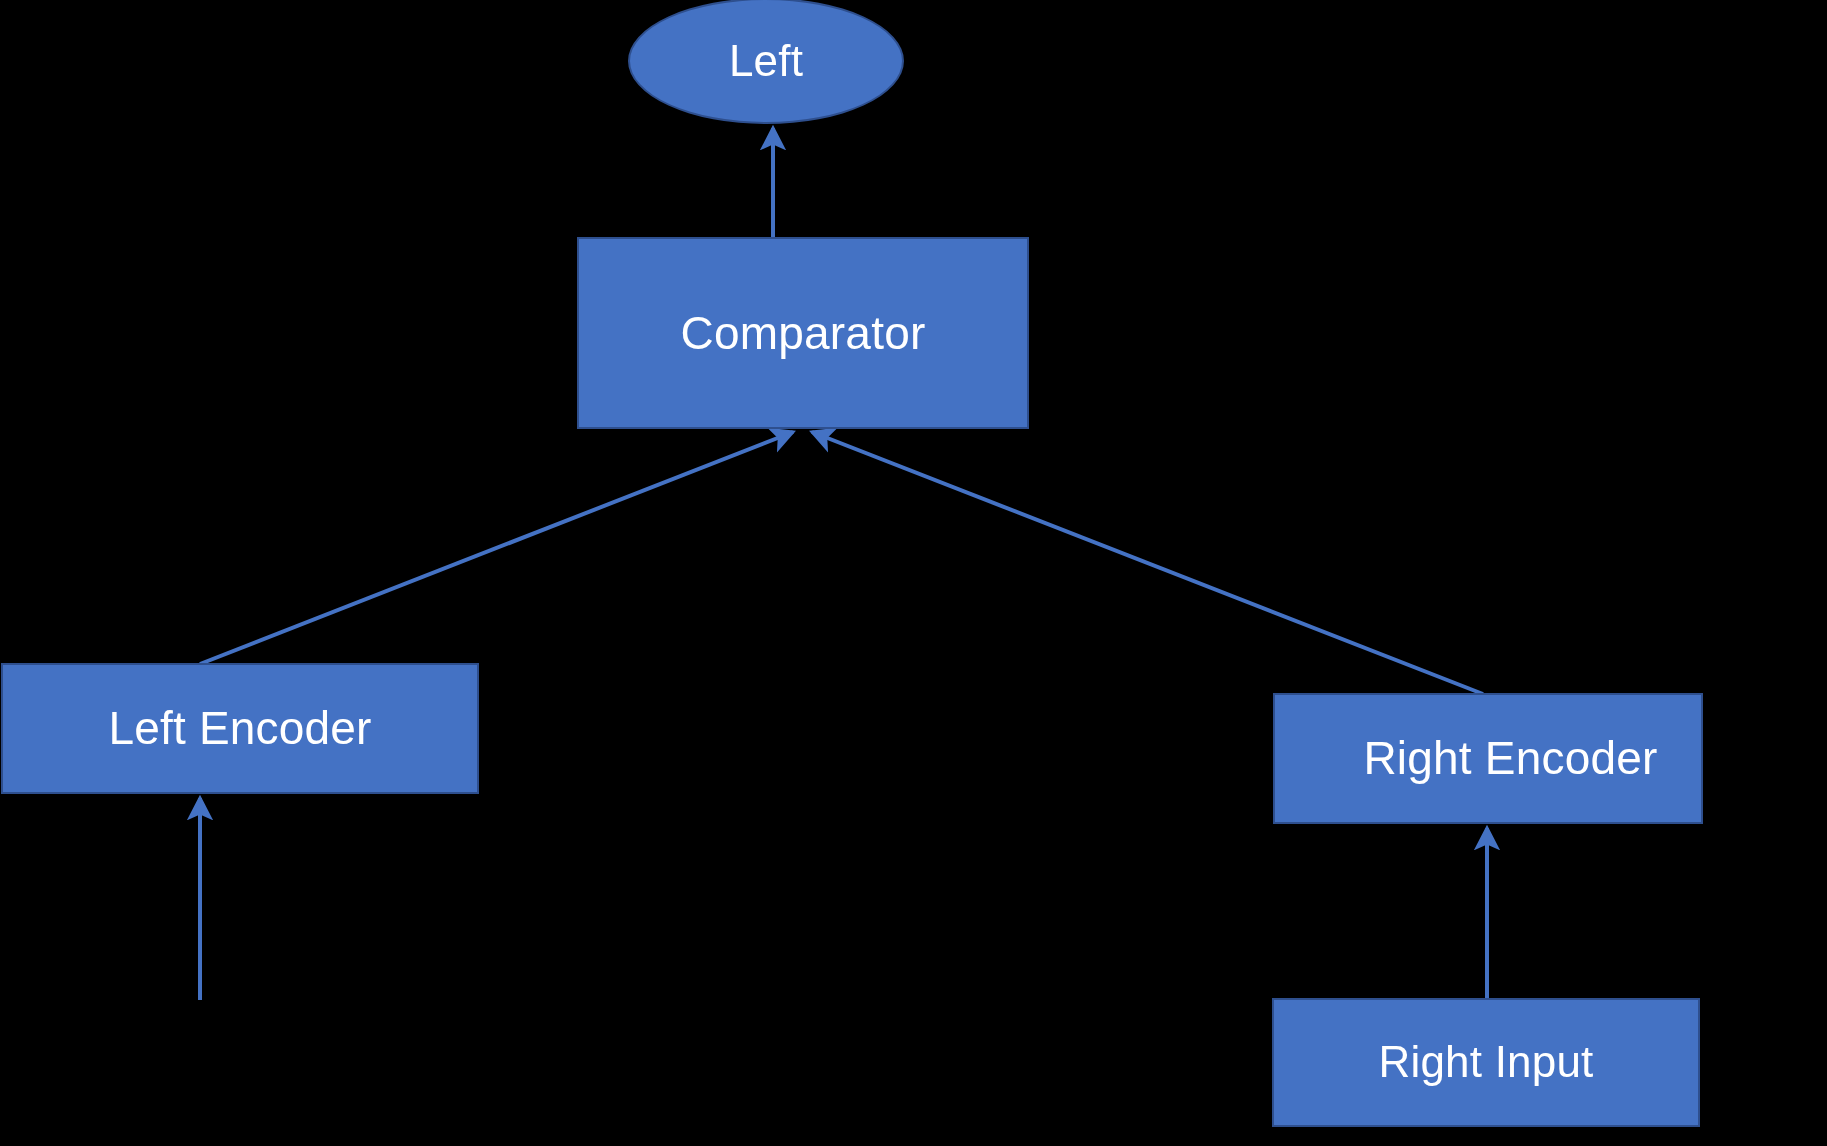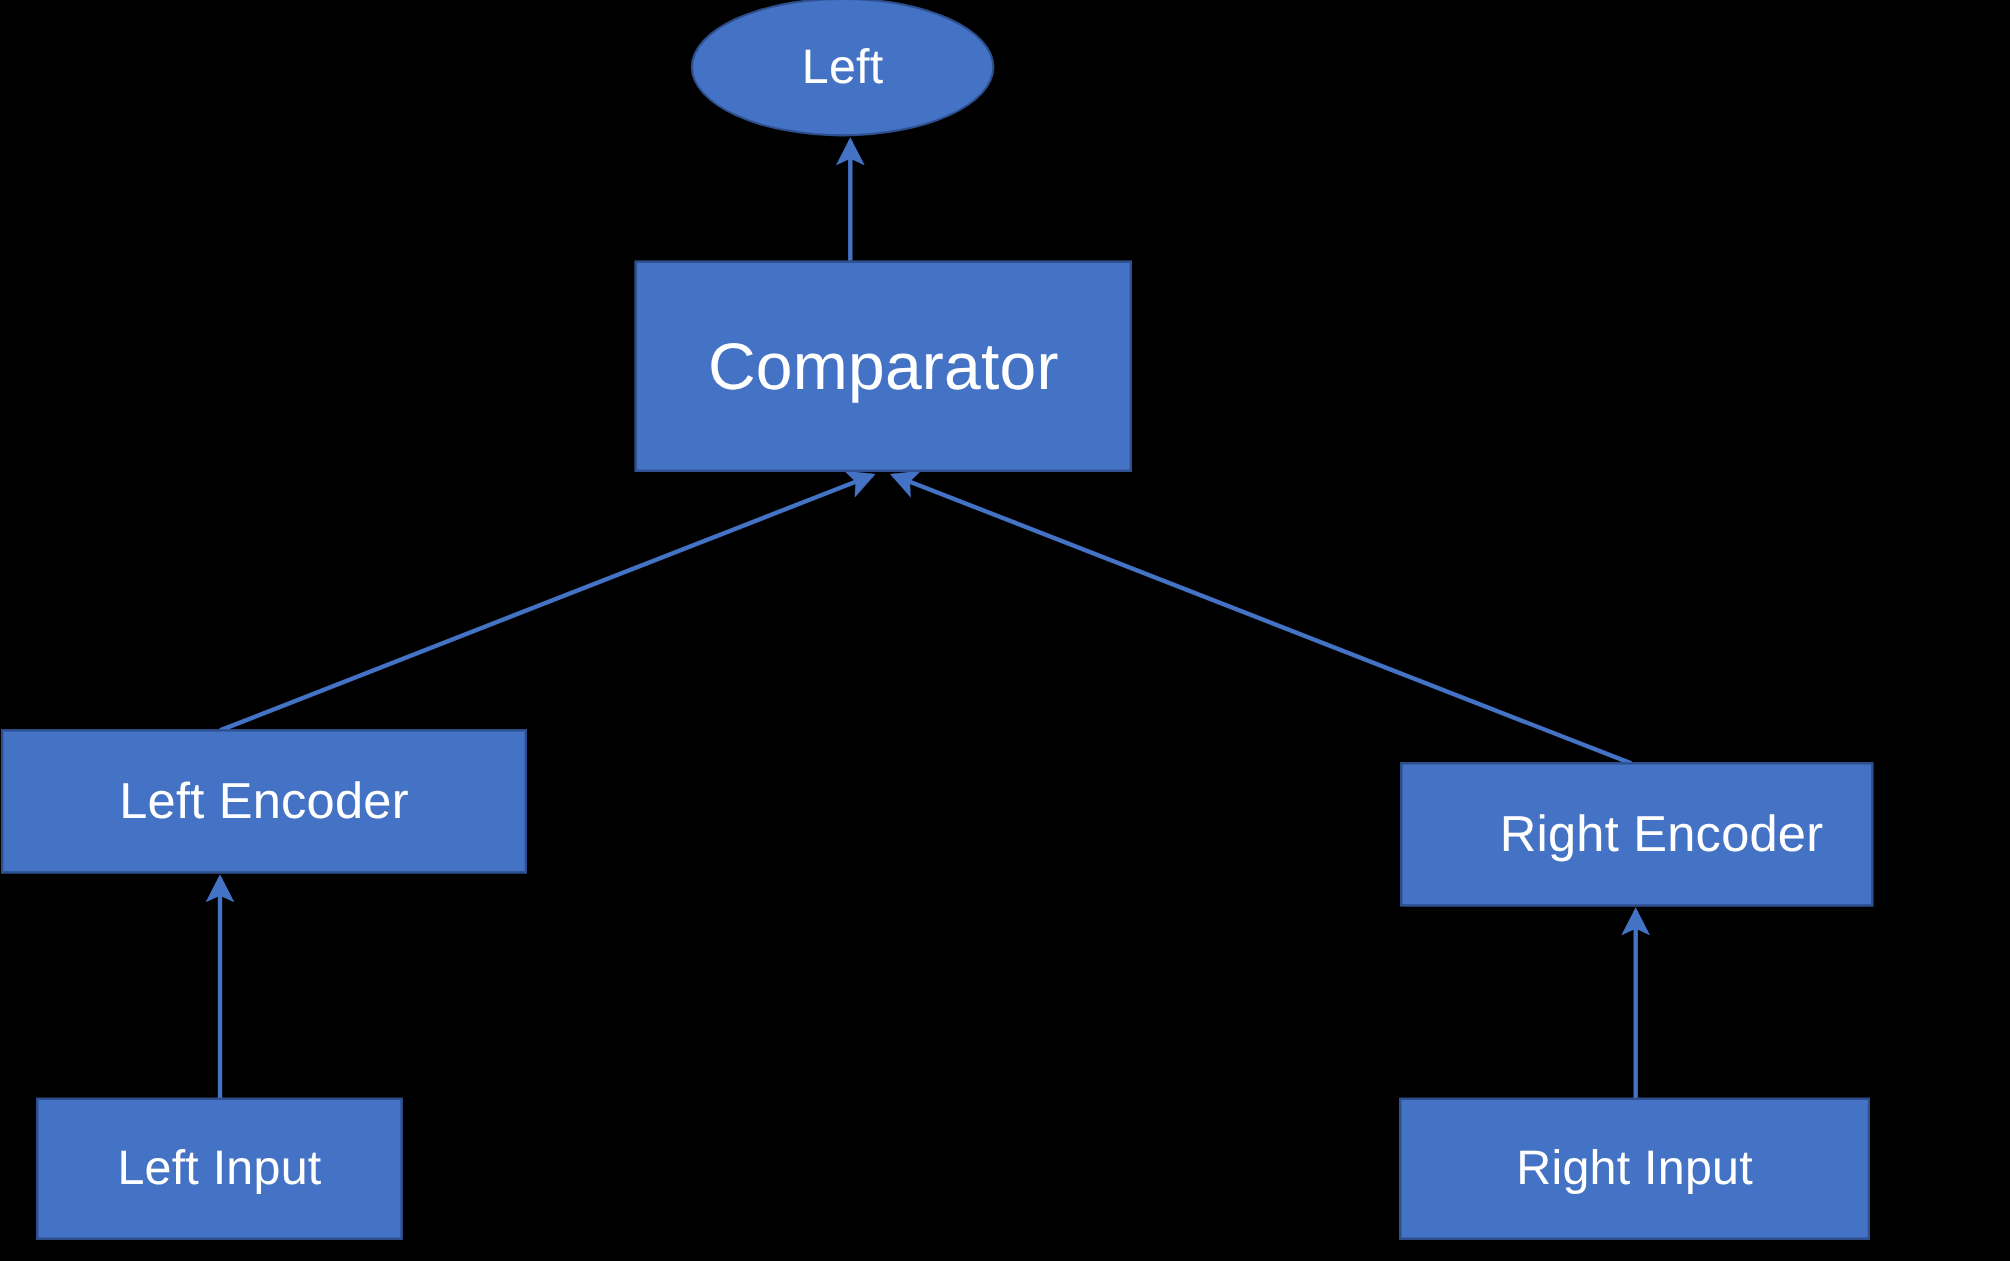--- a/index.html
+++ b/index.html
@@ -50,21 +50,21 @@
     white-space: nowrap;
   }
 
   
   #node-label {
     left: 628px;  top: -2px;   width: 276px;  height: 126px;
     font-size: 44px;
   }
   #node-comparator {
     left: 577px;  top: 237px;  width: 452px;  height: 192px;
-    font-size: 60px;
+    font-size: 46px;
   }
   #node-left-encoder {
     left: 1px;    top: 663px;  width: 478px;  height: 131px;
     font-size: 46px;
   }
   #node-right-encoder {
     left: 1273px; top: 693px;  width: 430px;  height: 131px;
     font-size: 46px;
     padding-left: 45px;
   }
@@ -119,21 +119,18 @@
   </div>
 
   <div class="node" id="node-left-encoder">
     <span class="node-label">Left Encoder</span>
   </div>
 
   <div class="node" id="node-right-encoder">
     <span class="node-label">Right Encoder</span>
   </div>
 
-  <div class="node" id="node-left-input">
-    <span class="node-label">Left Input</span>
-  </div>
 
   <div class="node" id="node-right-input">
     <span class="node-label">Right Input</span>
   </div>
 
 </div>
 
 </body></html>

